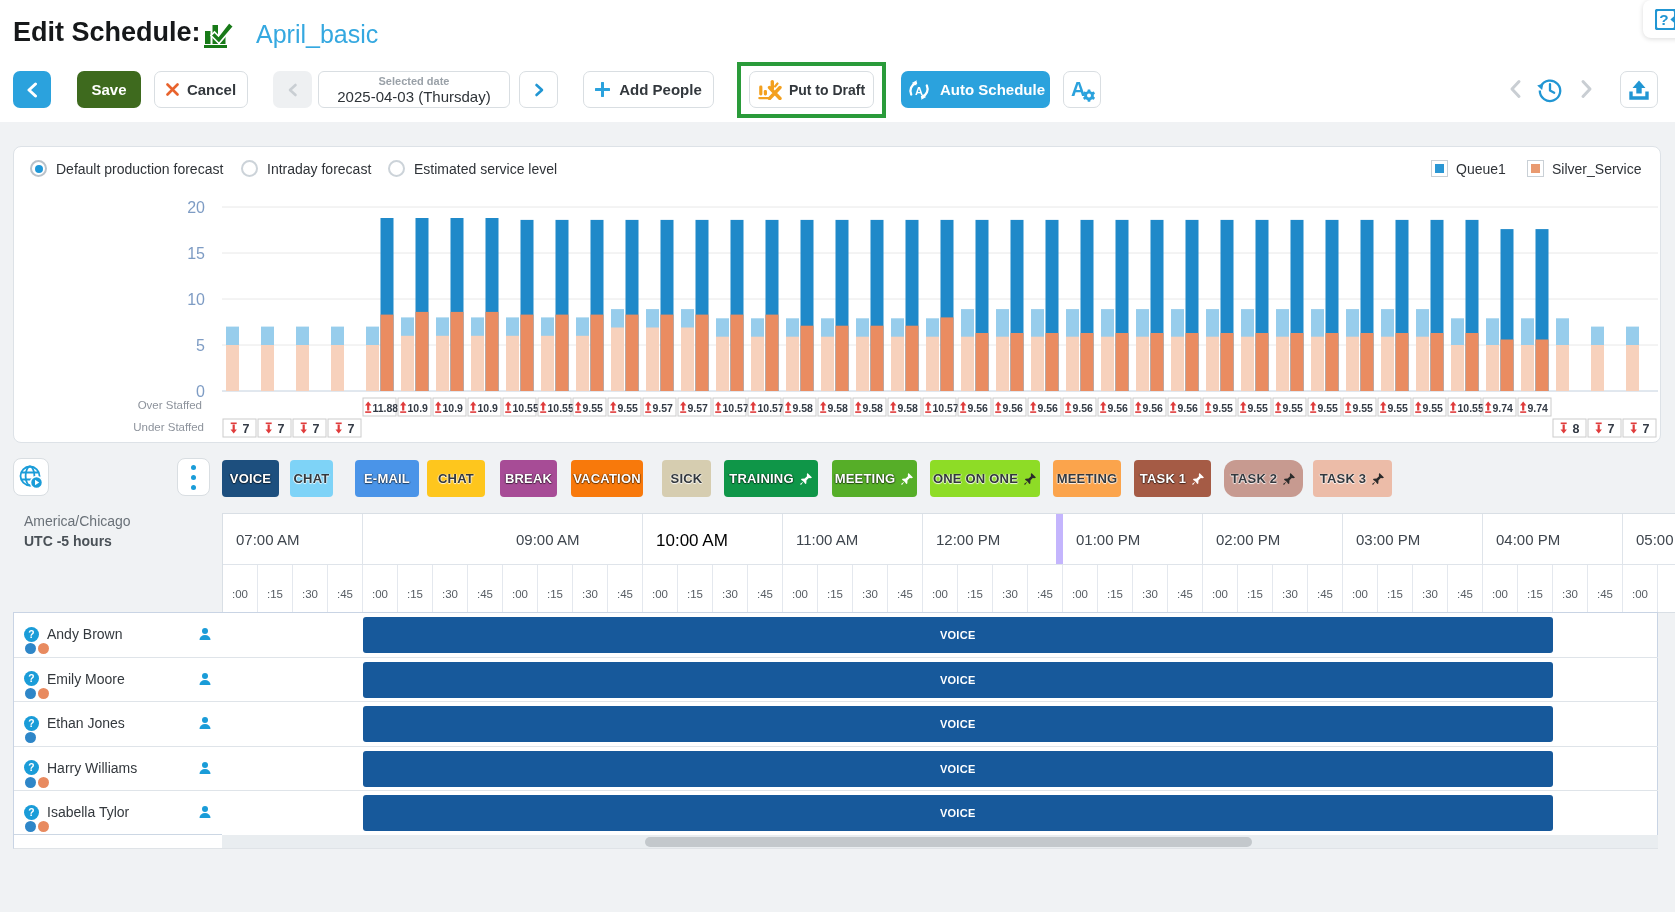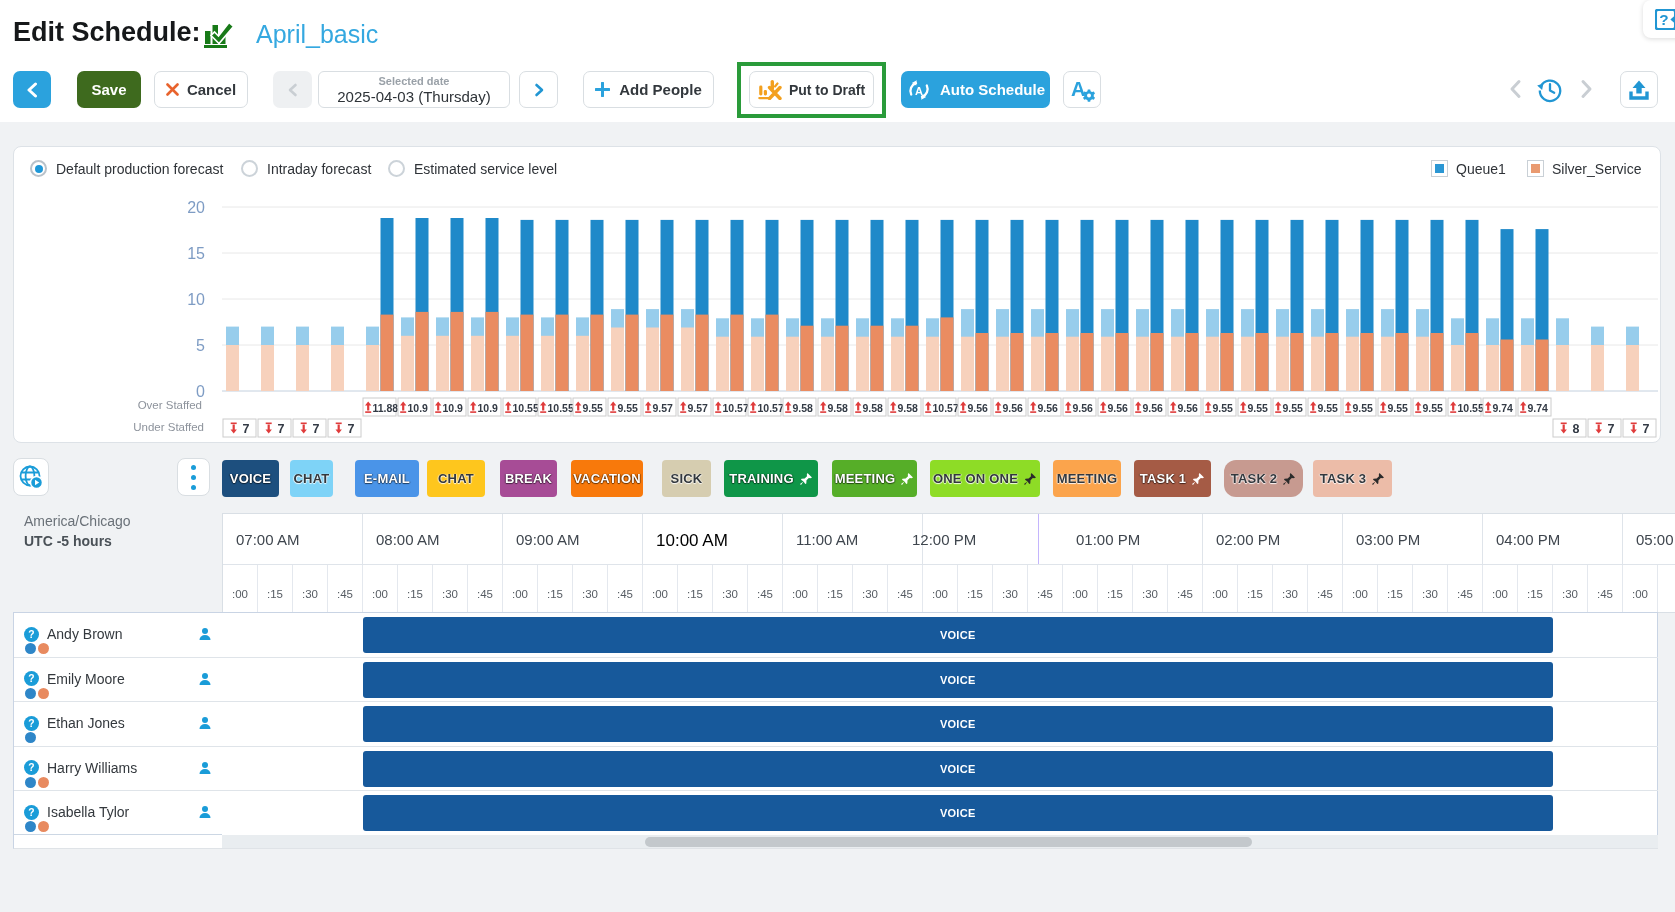--- a/index.html
+++ b/index.html
@@ -511,33 +511,30 @@
 <div style="width:5px;height:5px;border-radius:50%;background:#1a9cd8;margin:2.5px 0;"></div>
 <div style="width:5px;height:5px;border-radius:50%;background:#1a9cd8;margin:2.5px 0;"></div>
     </div>
 <div class="abs" style="left:24px;top:513px;font-size:14px;color:#6a7178;">America/Chicago</div>
 <div class="abs" style="left:24px;top:533px;font-size:14px;font-weight:bold;color:#4a5157;">UTC -5 hours</div>
 <div class="abs" style="left:222px;top:513px;width:1596px;height:100px;background:#fff;border:1px solid #d9dfe5;overflow:hidden;">
       <div style="position:absolute;left:0;top:0;width:1500px;height:50px;">
         <div style="position:absolute;left:0px;top:0;width:140px;height:50px;border-right:1px solid #dfe4ea;">
           <div style="position:absolute;left:13px;top:17px;font-size:15px;color:#3f464e;">07:00 AM</div>
         </div>
-        <div style="position:absolute;left:140px;top:0;width:140px;height:50px;border-right:1px solid #dfe4ea;">
-          <div style="position:absolute;left:13px;top:17px;font-size:15px;color:#3f464e;">08:00 AM</div>
-        </div>
         <div style="position:absolute;left:280px;top:0;width:140px;height:50px;border-right:1px solid #dfe4ea;">
           <div style="position:absolute;left:13px;top:17px;font-size:15px;color:#3f464e;">09:00 AM</div>
         </div>
         <div style="position:absolute;left:420px;top:0;width:140px;height:50px;border-right:1px solid #dfe4ea;">
           <div style="position:absolute;left:13px;top:17px;font-size:17px;color:#000000;">10:00 AM</div>
         </div>
         <div style="position:absolute;left:560px;top:0;width:140px;height:50px;border-right:1px solid #dfe4ea;">
           <div style="position:absolute;left:13px;top:17px;font-size:15px;color:#3f464e;">11:00 AM</div>
         </div>
-        <div style="position:absolute;left:676px;top:0;width:140px;height:50px;border-right:1px solid #c4b5fd;">
+        <div style="position:absolute;left:700px;top:0;width:140px;height:50px;border-right:7px solid #c4b5fd;">
           <div style="position:absolute;left:13px;top:17px;font-size:15px;color:#3f464e;">12:00 PM</div>
         </div>
         <div style="position:absolute;left:840px;top:0;width:140px;height:50px;border-right:1px solid #dfe4ea;">
           <div style="position:absolute;left:13px;top:17px;font-size:15px;color:#3f464e;">01:00 PM</div>
         </div>
         <div style="position:absolute;left:980px;top:0;width:140px;height:50px;border-right:1px solid #dfe4ea;">
           <div style="position:absolute;left:13px;top:17px;font-size:15px;color:#3f464e;">02:00 PM</div>
         </div>
         <div style="position:absolute;left:1120px;top:0;width:140px;height:50px;border-right:1px solid #dfe4ea;">
           <div style="position:absolute;left:13px;top:17px;font-size:15px;color:#3f464e;">03:00 PM</div>

